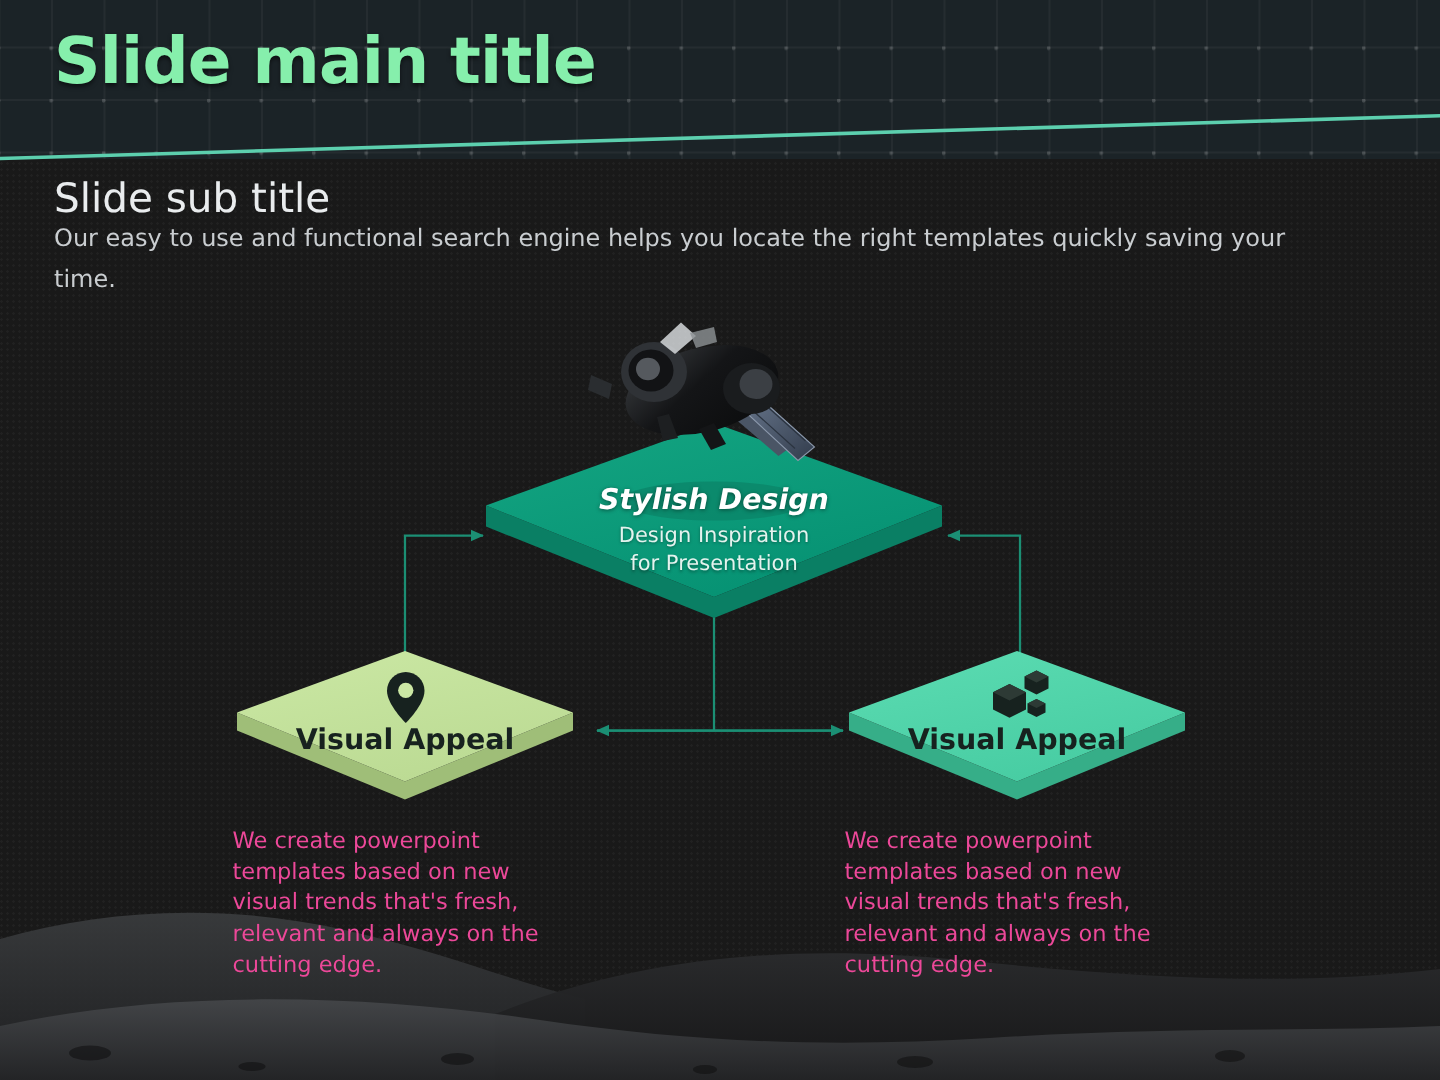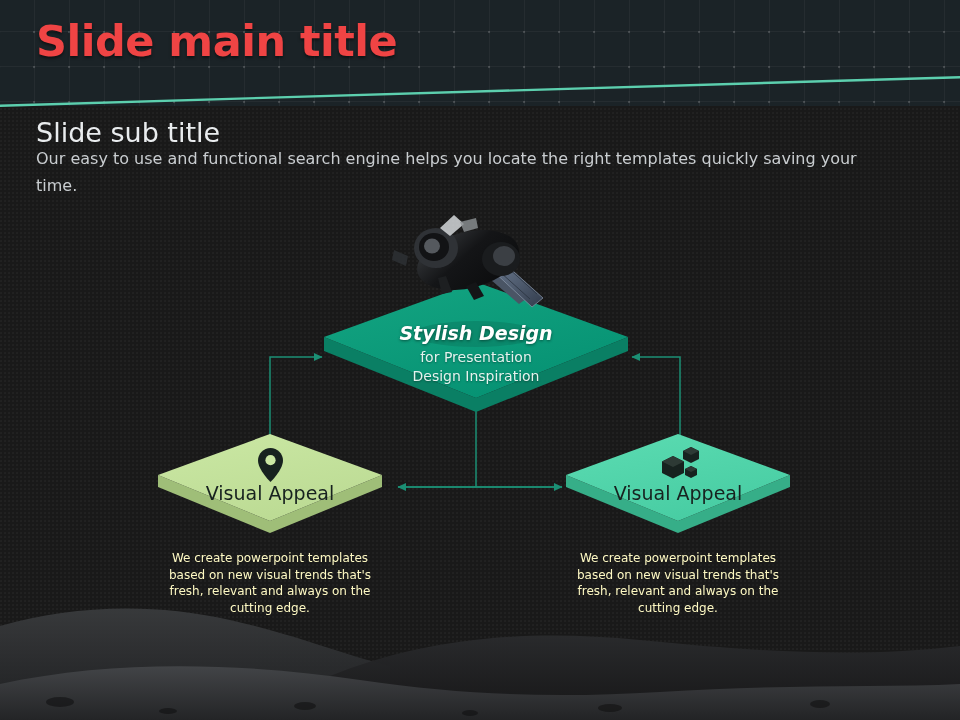--- a/index.html
+++ b/index.html
@@ -40,61 +40,61 @@
     position:absolute;left:0;top:62px;width:1000px;height:50px;
     pointer-events:none;
   }
 
   
   .terrain{position:absolute;left:0;bottom:0;width:960px;height:140px;}
 
   
   .main-title{
     position:absolute;left:36px;top:18px;
-    font-size:43px;font-weight:bold;color:#ef4444;
+    font-size:43px;font-weight:bold;color:#86efac;
     letter-spacing:-0.5px;line-height:1.1;
     text-shadow:0 2px 3px rgba(0,0,0,0.5);
     white-space:nowrap;
   }
   .sub-title{
     position:absolute;left:36px;top:118px;
     font-size:27px;color:#e9ecee;font-weight:normal;
     letter-spacing:0px;line-height:1.1;white-space:nowrap;
   }
   .lead-text{
     position:absolute;left:36px;top:145px;width:840px;
     font-size:16px;color:#c9cdd0;line-height:1.7;
   }
 
   
   .node{position:absolute;}
   .node svg{display:block;overflow:visible;}
 
   .node-label{
     position:absolute;width:100%;text-align:center;
-    font-weight:normal;color:#17221f;pointer-events:none;
+    font-weight:bold;color:#17221f;pointer-events:none;
     white-space:nowrap;
   }
   .top-title{
     position:absolute;width:100%;text-align:center;
     font-size:19px;font-weight:bold;color:#ffffff;
     text-shadow:0 1px 3px rgba(0,0,0,0.45);
     white-space:nowrap;pointer-events:none;
   }
   .top-sub{
     position:absolute;width:100%;text-align:center;
     font-size:14px;color:#e4f3ee;line-height:1.35;
     text-shadow:0 1px 2px rgba(0,0,0,0.35);
     pointer-events:none;
   }
 
   
   .desc{
-    position:absolute;width:230px;text-align:center;
-    font-size:12px;color:#fef9c3;line-height:1.38;
+    position:absolute;width:230px;
+    font-size:15px;color:#ec4899;line-height:1.38;
   }
   .desc-left{left:155px;top:550px;}
   .desc-right{left:563px;top:550px;}
 
   
   .connectors{position:absolute;left:0;top:0;width:960px;height:720px;pointer-events:none;}
 </style>
 </head>
 <body>
 
@@ -209,22 +209,22 @@
 
       <path d="M60,16 L74,3 L84,12 L70,24 Z" fill="#d5d8da" opacity="0.85"></path>
       <path d="M80,10 L96,6 L98,16 L84,20 Z" fill="#8d9295" opacity="0.8"></path>
       <path d="M28,44 L14,38 L12,48 L26,54 Z" fill="#2a2d30"></path>
       <path d="M96,70 L104,84 L94,88 L86,74 Z" fill="#141517"></path>
       <path d="M66,64 L72,80 L62,82 L58,66 Z" fill="#1d1f21"></path>
     </svg>
 
     <div class="top-title" style="top:40px;font-style:italic;">Stylish Design</div>
     <div class="top-sub" style="top:66px;">
+      <div>Design Inspiration</div>
       <div>for Presentation</div>
-      <div>Design Inspiration</div>
     </div>
   </div>
 
   <div class="node" style="left:158px;top:434px;width:224px;height:100px;">
     <svg width="224" height="104" viewBox="0 0 224 104">
       <defs>
         <linearGradient id="leftFace" x1="0" y1="0" x2="0.5" y2="1">
           <stop offset="0" stop-color="#cbe8a4"></stop>
           <stop offset="1" stop-color="#bcdb94"></stop>
         </linearGradient>

